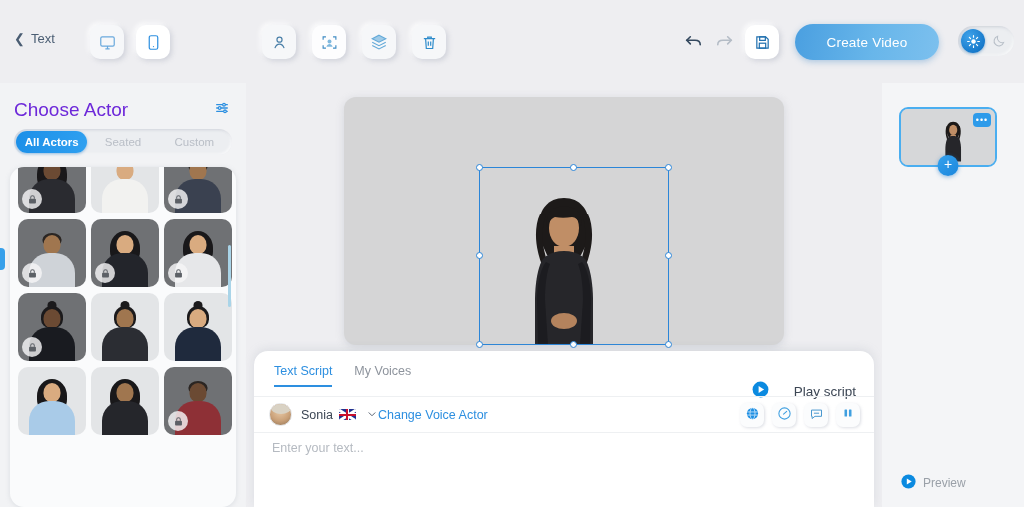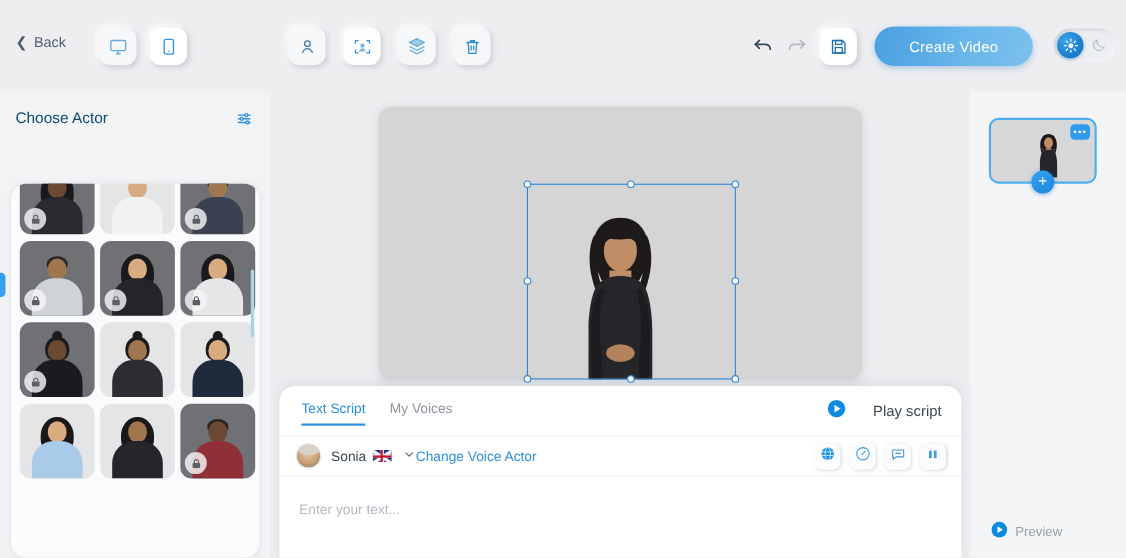--- a/index.html
+++ b/index.html
@@ -71,21 +71,21 @@
   }
   .moon-half { flex: 1; display: flex; align-items: center; justify-content: center; }
 
   
   .sidebar {
     position: absolute; left: 0; top: 83px; width: 246px; height: 424px;
     background: #f2f3f5;
   }
   .sidebar-title {
     position: absolute; left: 14px; top: 16px;
-    font-size: 14px; color: #0c4a6e;
+    font-size: 19px; color: #6d28d9;
   }
   .filter-icon { position: absolute; right: 16px; top: 17px; cursor: pointer; }
 
   .seg {
     position: absolute; left: 14px; top: 46px; width: 218px; height: 26px;
     background: #eceef1; border-radius: 13px;
     box-shadow: inset 1px 1px 3px rgba(170,175,190,.45), inset -1px -1px 3px rgba(255,255,255,.9);
     display: flex; align-items: center; padding: 2px;
   }
   .seg-item {
@@ -176,21 +176,21 @@
   .script-panel {
     position: absolute; left: 254px; top: 351px; width: 620px; height: 156px;
     background: #fff; border-radius: 14px 14px 0 0;
     box-shadow: 0 -2px 10px rgba(150,158,172,.22);
   }
   .tabs { position: absolute; left: 20px; top: 13px; display: flex; gap: 22px; }
   .tab { font-size: 12.5px; color: #8e949d; cursor: pointer; padding-bottom: 7px; }
   .tab.active { color: #2d8fe0; border-bottom: 2px solid #2d8fe0; }
 
   .play-script {
-    position: absolute; right: 18px; top: 11px;
+    position: absolute; right: 18px; top: 29px;
     display: flex; align-items: center; gap: 24px; cursor: pointer;
   }
   .play-script span { font-size: 13.5px; color: #3c4654; }
 
   .voice-row {
     position: absolute; left: 0; top: 45px; width: 620px; height: 37px;
     border-top: 1px solid #eef0f2; border-bottom: 1px solid #eef0f2;
     display: flex; align-items: center;
   }
   .avatar {
@@ -223,21 +223,21 @@
     position: absolute; right: 14px; top: 6px; display: flex; gap: 8px;
   }
   .vbtn {
     width: 24px; height: 24px; border-radius: 7px; background: #fbfcfd;
     box-shadow: 1px 1px 3px rgba(170,175,190,.4), -1px -1px 3px rgba(255,255,255,.9);
     display: flex; align-items: center; justify-content: center; cursor: pointer;
   }
   .script-input {
     position: absolute; left: 0; top: 83px; width: 696px; height: 73px;
     border: none; outline: none; resize: none; background: transparent;
-    padding: 22px 18px; font-family: "Liberation Sans", sans-serif;
+    padding: 7px 18px; font-family: "Liberation Sans", sans-serif;
     font-size: 12.5px; color: #3c4654;
   }
   .script-input::placeholder { color: #b5bac1; }
 
   
   .right-panel {
     position: absolute; left: 882px; top: 83px; width: 142px; height: 424px;
     background: #f4f5f7;
   }
   .scene-card {
@@ -265,21 +265,21 @@
   }
   .preview span { font-size: 12px; color: #9aa0a8; }
 </style>
 </head>
 <body>
 
 <div class="topbar">
 
   <div class="back-btn">
     <span class="back-chev">❮</span>
-    <span>Back</span>
+    <span>Text</span>
   </div>
 
   <div class="sqbtn dev-desktop">
     <span>
       <svg width="17" height="17" viewBox="0 0 24 24" fill="none" stroke="#6aa9dd" stroke-width="1.7">
         <rect x="2.5" y="4" width="19" height="13" rx="2"></rect>
         <path d="M9 21h6M12 17v4"></path>
       </svg>
     </span>
   </div>
@@ -380,20 +380,25 @@
 
   <span class="filter-icon">
     <svg width="16" height="16" viewBox="0 0 24 24" fill="none" stroke="#2d8fe0" stroke-width="1.9" stroke-linecap="round">
       <path d="M4 7h16M4 12h16M4 17h16"></path>
       <circle cx="15" cy="7" r="2" fill="#fff"></circle>
       <circle cx="8.5" cy="12" r="2" fill="#fff"></circle>
       <circle cx="16.5" cy="17" r="2" fill="#fff"></circle>
     </svg>
   </span>
 
+  <div class="seg">
+    <div class="seg-item active">All Actors</div>
+    <div class="seg-item">Seated</div>
+    <div class="seg-item">Custom</div>
+  </div>
 
   <div class="actor-panel">
     <div class="actor-grid" id="actor-grid">
         <div class="actor-cell locked">
     <div class="fig">
       <div class="hair" style="width:30px;height:34px;top:12px;background:#19181a;"></div>
       <div class="head" style="top:16px;background:#6b4a33;"></div>
       <div class="body" style="background:#2a2b30;"></div>
     </div>
           <div class="lock-badge">

